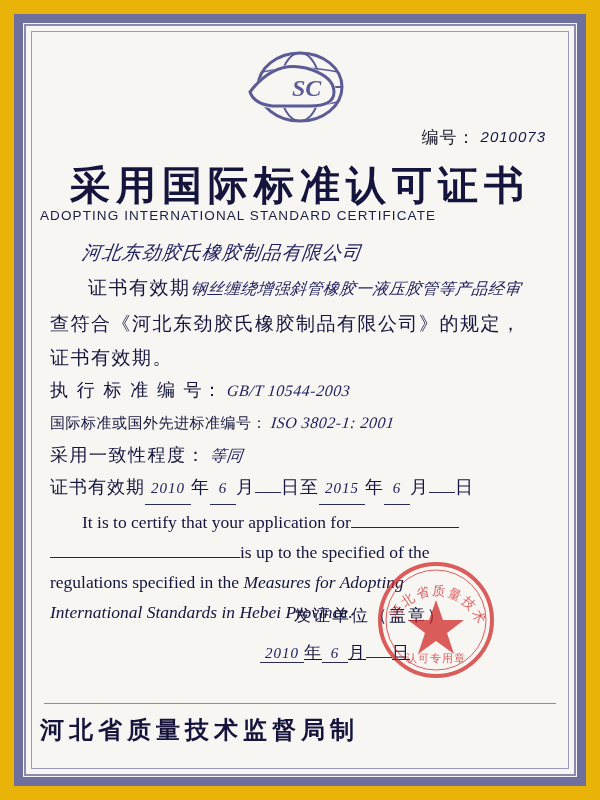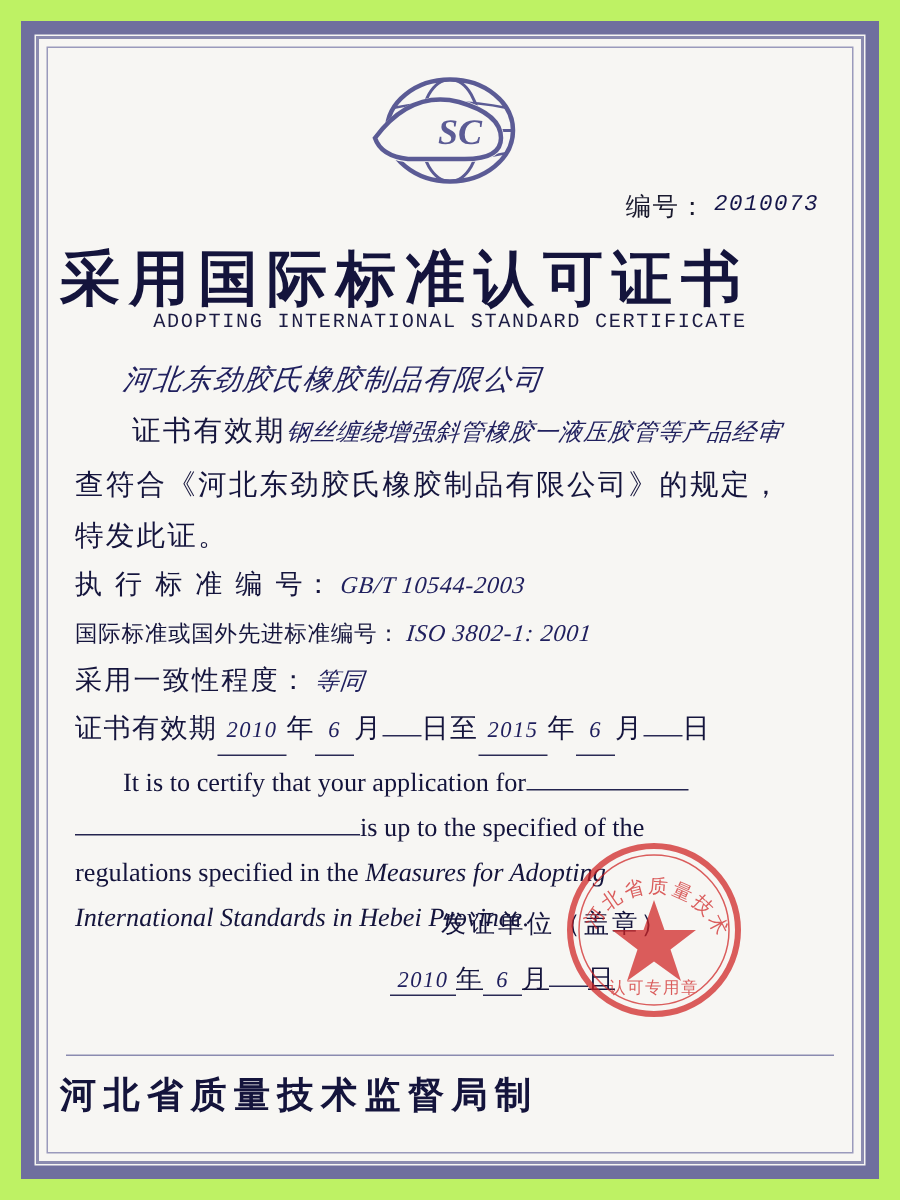--- a/index.html
+++ b/index.html
@@ -11,21 +11,21 @@
     height: 800px;
     background: #cfcfcf;
     font-family: "DejaVu Sans", sans-serif;
     overflow: hidden;
   }
 
   .certificate {
     position: relative;
     width: 600px;
     height: 800px;
-    background: #bef264;
+    background: #eab308;
     box-sizing: border-box;
     padding-left: 28px;
   }
 
   
   .frame-outer {
     position: absolute;
     left: 14px;
     top: 14px;
     right: 14px;
@@ -80,52 +80,51 @@
     display: flex;
     align-items: center;
     font-size: 17px;
     color: #1a1a2e;
   }
   .serial-label {
     font-family: "DejaVu Sans", sans-serif;
     letter-spacing: 1px;
   }
   .serial-value {
-    font-family: Liberation Mono, monospace;
+    font-family: Liberation Sans, sans-serif;
     font-style: italic;
     font-size: 15px;
     color: #15164a;
     margin-left: 5px;
     padding-bottom: 2px;
     letter-spacing: 1px;
   }
 
   
   .title-cn {
     position: absolute;
     top: 118px;
     left: 0;
     right: 0;
-    text-align: left;
+    text-align: center;
     font-size: 40px;
     letter-spacing: 6px;
     color: #14143c;
     font-family: "DejaVu Sans", sans-serif;
     font-weight: bold;
   }
   .title-en {
     position: absolute;
     top: 168px;
     left: 0;
     right: 0;
-    text-align: center;
     font-size: 13.5px;
     letter-spacing: 1.1px;
     color: #1c1c44;
-    font-family: Liberation Mono, monospace;
+    font-family: Liberation Sans, sans-serif;
   }
 
   
   .body-block {
     position: absolute;
     top: 196px;
     left: 10px;
     right: 10px;
   }
 
@@ -321,21 +320,21 @@
 
     <div class="body-block">
 
       <div class="line-company">
         <span class="hw handwrite">河北东劲胶氏橡胶制品有限公司</span>
       </div>
 
       <div class="para">
         <span class="indent"></span><span>证书有效期</span><span class="hw-inline handwrite">钢丝缠绕增强斜管橡胶一液压胶管等产品经审</span><br>
         <span>查符合《河北东劲胶氏橡胶制品有限公司》的规定，</span><br>
-        <span>特发此证。</span>
+        <span>证书有效期。</span>
       </div>
 
       <div class="field-row">
         <span>执 行 标 准 编 号：</span><span class="hw-val handwrite">GB/T 10544-2003</span>
       </div>
 
       <div class="field-row">
         <span class="small-label">国际标准或国外先进标准编号：</span><span class="hw-val handwrite">ISO 3802-1: 2001</span>
       </div>
 

